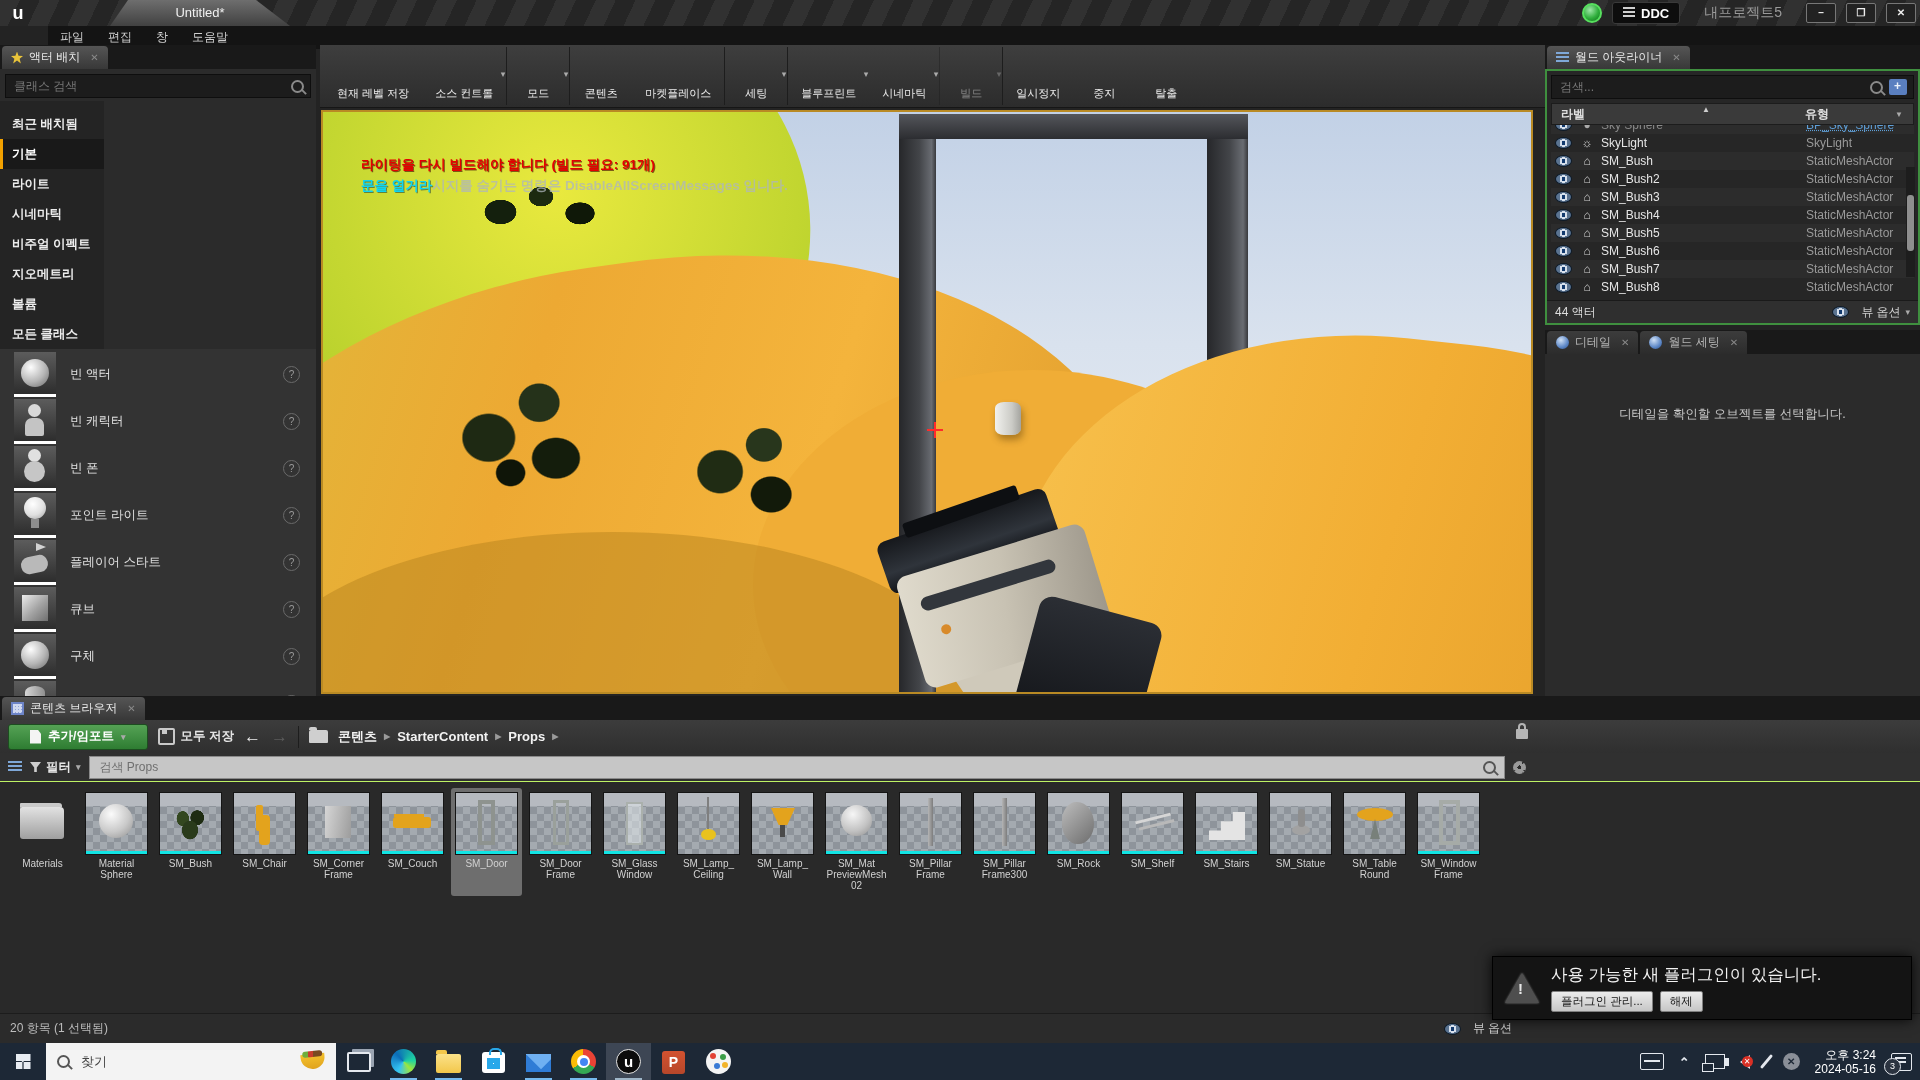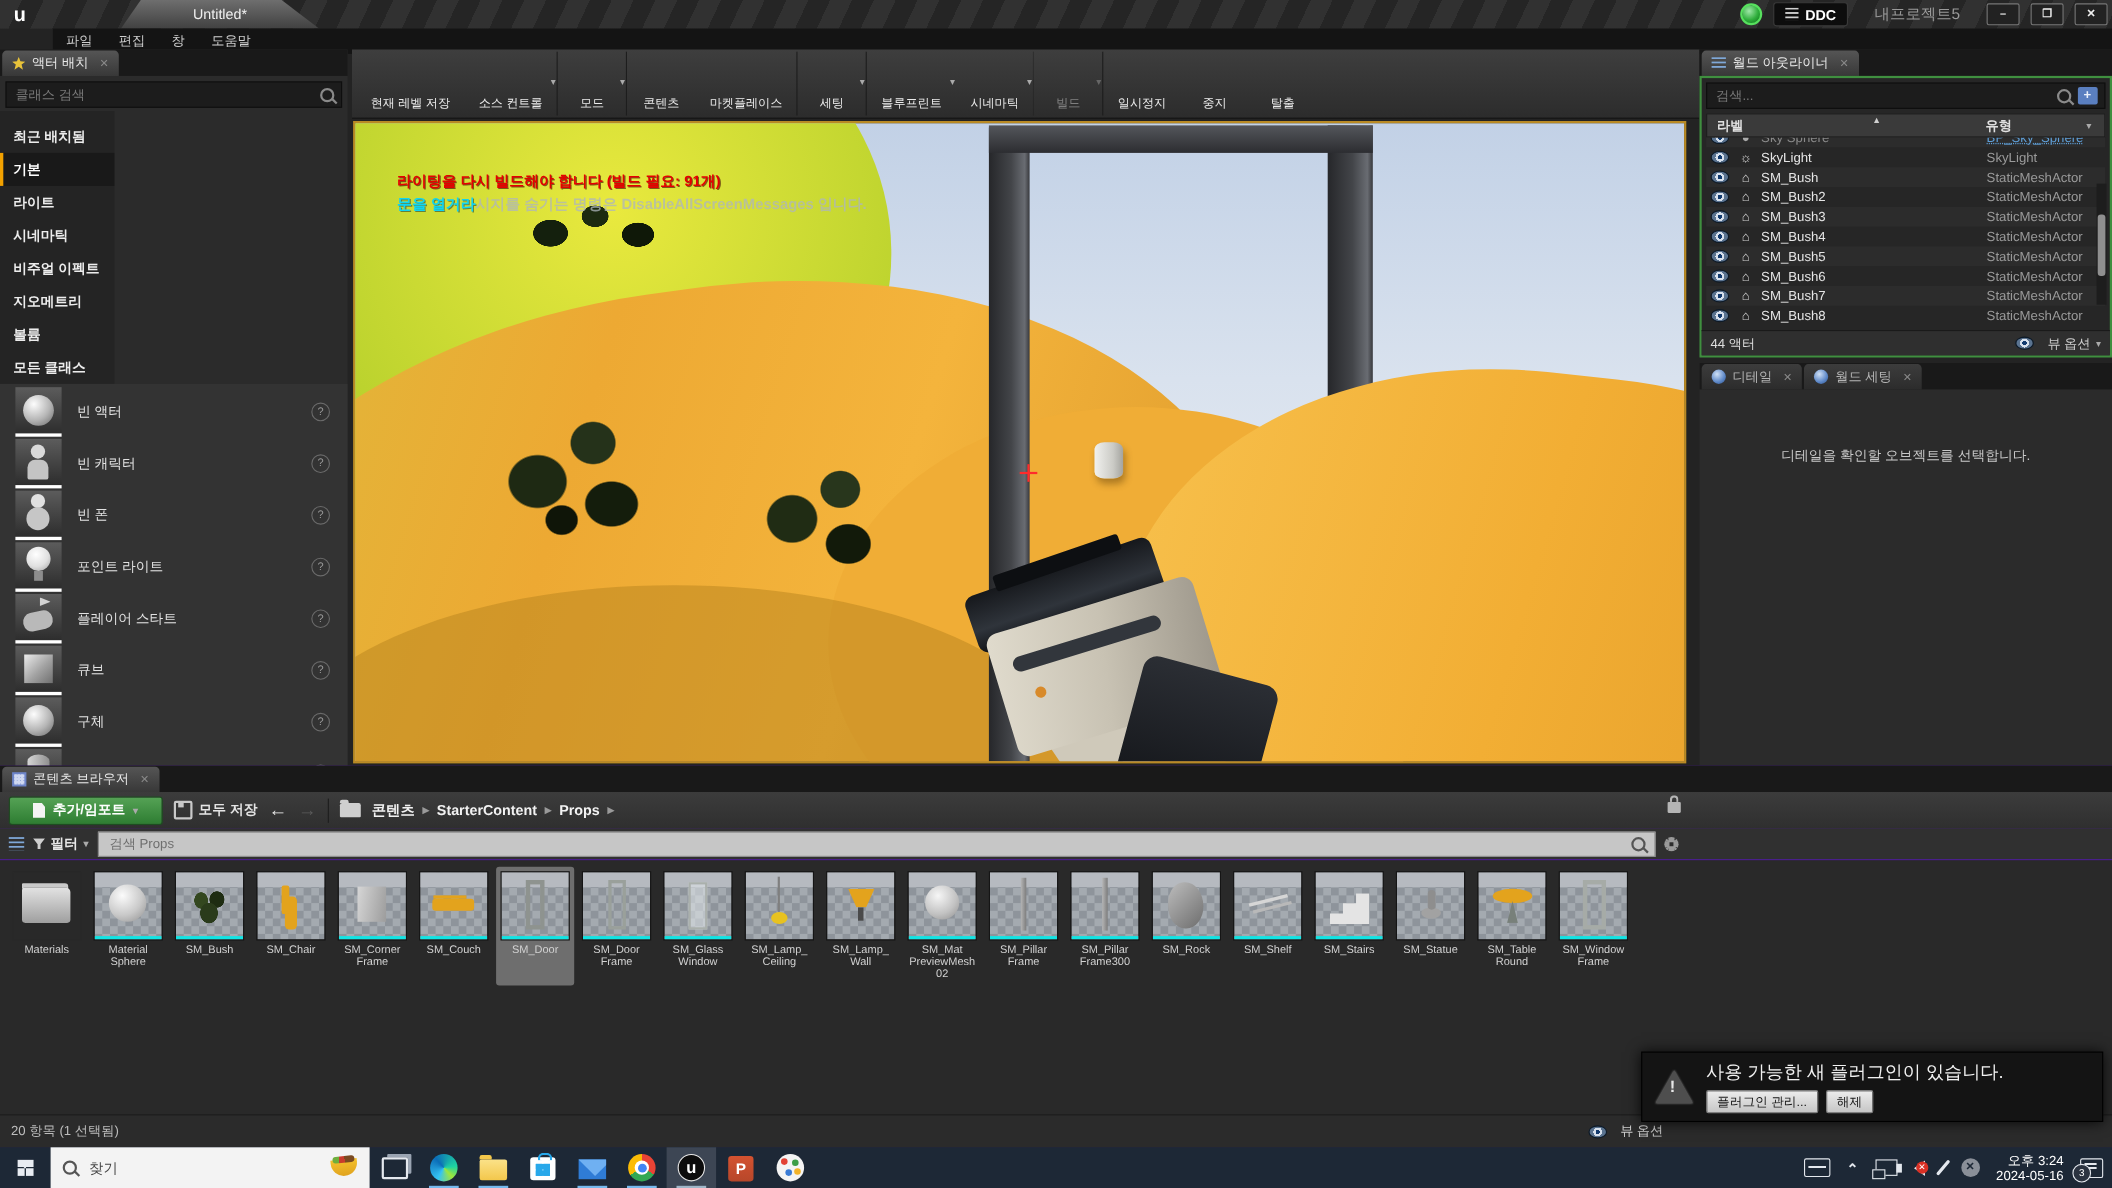--- a/index.html
+++ b/index.html
@@ -171,21 +171,21 @@
     display:flex;align-items:center;padding:0 8px;}
   .viewopts{margin-left:auto;display:flex;align-items:center;gap:5px;color:#cfcfcf;font-family:Liberation Serif, serif;}
   .caret-down{font-size:9px;color:#aaa;}
 
   
   #details{position:absolute;left:1545px;top:330px;width:375px;height:366px;background:#2b2b2b;}
   .dt-icon{width:13px;height:13px;border-radius:50%;background:radial-gradient(circle at 38% 32%,#cfe0f5,#5b86c6 60%,#2d4f86);}
   .dt-empty{margin-top:52px;text-align:center;color:#c9c9c9;font-size:12.5px;}
 
   
-  #cb{position:absolute;left:0;top:696px;width:1920px;height:347px;background:#4c1d95;}
+  #cb{position:absolute;left:0;top:696px;width:1920px;height:347px;background:#bef264;}
   .cb-grid-ic{width:13px;height:13px;background:#6d84c8;position:relative;}
   .cb-grid-ic::before{content:"";position:absolute;inset:2px;
     background:linear-gradient(#cfd8f0 2px,transparent 2px) 0 0/9px 3px,linear-gradient(90deg,#cfd8f0 2px,transparent 2px) 0 0/3px 9px,#8fa3da;}
   .cb-toolbar{height:33px;background:linear-gradient(#3c3c3c,#2f2f2f);display:flex;align-items:center;gap:10px;padding:0 8px;position:relative;}
   .btn-add{height:24px;background:linear-gradient(#55a255,#2e7d32);border:1px solid #1d4d20;border-radius:3px;
     color:#fff;font-weight:bold;font-size:12.5px;display:flex;align-items:center;gap:7px;padding:0 21px;}
   .doc-ic{width:11px;height:14px;background:#f4f4f4;clip-path:polygon(0 0,70% 0,100% 30%,100% 100%,0 100%);}
   .btn-flat{display:flex;align-items:center;gap:6px;color:#e4e4e4;font-size:12.5px;font-weight:bold;}
   .floppy-ic{width:13px;height:13px;border:2px solid #c9c9c9;border-radius:2px;position:relative;}
   .floppy-ic::before{content:"";position:absolute;left:2px;top:0;width:5px;height:4px;background:#c9c9c9;}

